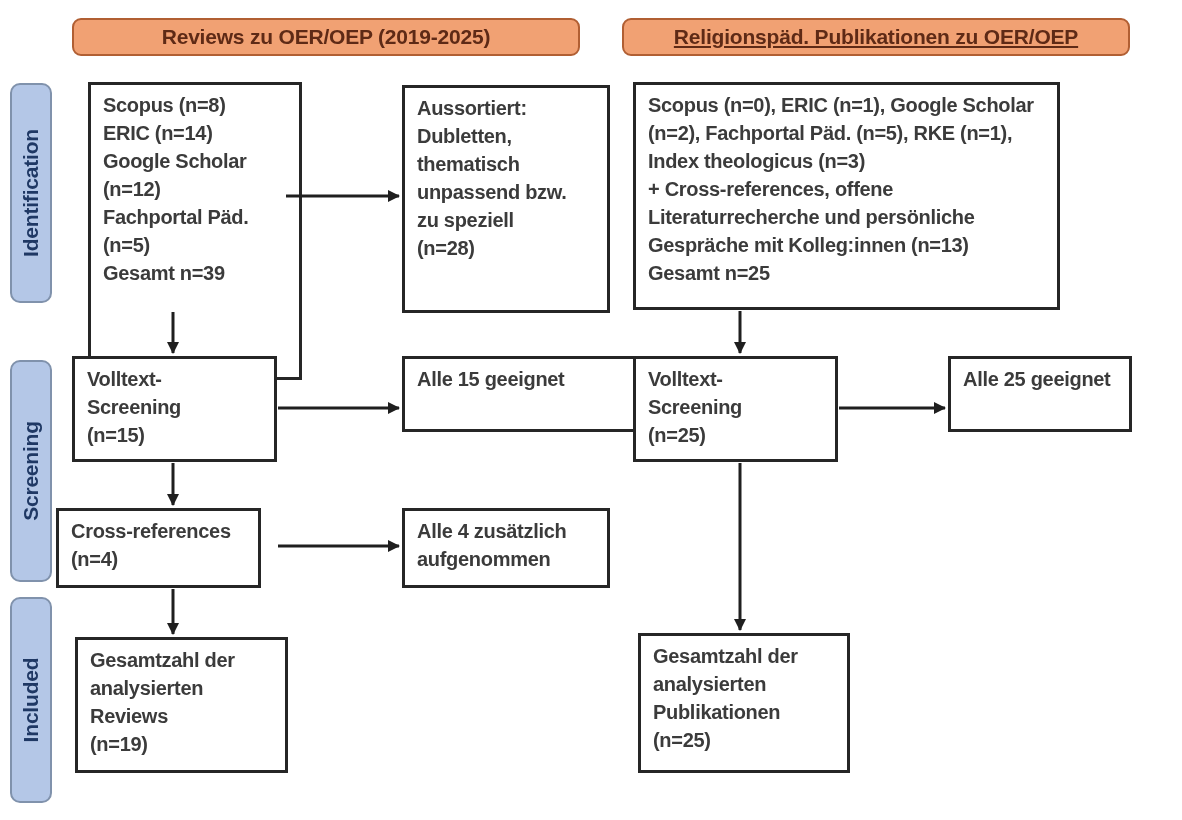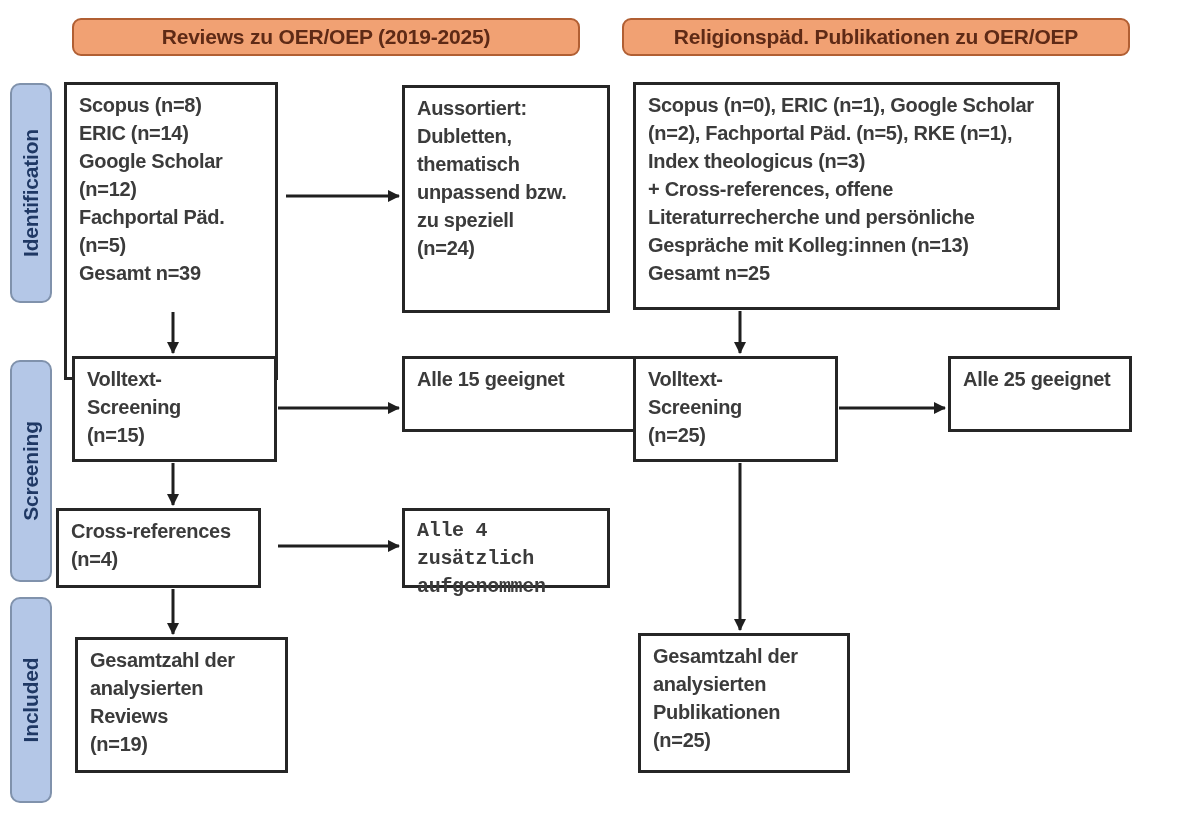--- a/index.html
+++ b/index.html
@@ -47,55 +47,55 @@
     white-space:pre-line;
   }
 
   svg.arrows{position:absolute;left:0;top:0;pointer-events:none;}
   svg.arrows line{stroke:var(--arrow_color);stroke-width:3;}
 </style>
 </head>
 <body>
 
 <div class="abs col-header" style="left:72px;top:18px;width:508px;height:38px;">Reviews zu OER/OEP (2019-2025)</div>
-<div class="abs col-header" style="left:622px;top:18px;width:508px;height:38px;">Religionspäd. Publikationen zu OER/OEP</div>
+<div class="abs col-header" style="left:622px;top:18px;width:508px;height:38px;text-decoration:underline;">Religionspäd. Publikationen zu OER/OEP</div>
 
 <div class="abs stage" style="left:10px;top:83px;width:42px;height:220px;">
   <span>Identification</span>
 </div>
 <div class="abs stage" style="left:10px;top:360px;width:42px;height:222px;">
   <span>Screening</span>
 </div>
 <div class="abs stage" style="left:10px;top:597px;width:42px;height:206px;">
   <span>Included</span>
 </div>
 
-<div class="abs box" style="left:64px;top:82px;width:214px;height:298px;">Scopus (n=8)
+<div class="abs box" style="left:88px;top:82px;width:214px;height:298px;">Scopus (n=8)
 ERIC (n=14)
 Google Scholar (n=12)
 Fachportal Päd. (n=5)
 Gesamt n=39</div>
 
 <div class="abs box" style="left:402px;top:85px;width:208px;height:228px;">Aussortiert:
 Dubletten,
 thematisch
 unpassend bzw.
 zu speziell
-(n=24)</div>
+(n=28)</div>
 
 <div class="abs box" style="left:72px;top:356px;width:205px;height:106px;">Volltext-
 Screening
 (n=15)</div>
 
 <div class="abs box" style="left:402px;top:356px;width:244px;height:76px;">Alle 15 geeignet</div>
 
 <div class="abs box" style="left:56px;top:508px;width:205px;height:80px;">Cross-references
 (n=4)</div>
 
-<div class="abs box" style="left:402px;top:508px;width:208px;height:80px;font-family:Liberation Mono, monospace;">Alle 4 zusätzlich
+<div class="abs box" style="left:402px;top:508px;width:208px;height:80px;">Alle 4 zusätzlich
 aufgenommen</div>
 
 <div class="abs box" style="left:75px;top:637px;width:213px;height:136px;">Gesamtzahl der
 analysierten
 Reviews
 (n=19)</div>
 
 <div class="abs box" style="left:633px;top:82px;width:427px;height:228px;">Scopus (n=0), ERIC (n=1), Google Scholar (n=2), Fachportal Päd. (n=5), RKE (n=1), Index theologicus (n=3)
 + Cross-references, offene Literaturrecherche und persönliche Gespräche mit Kolleg:innen (n=13)
 Gesamt n=25</div>

